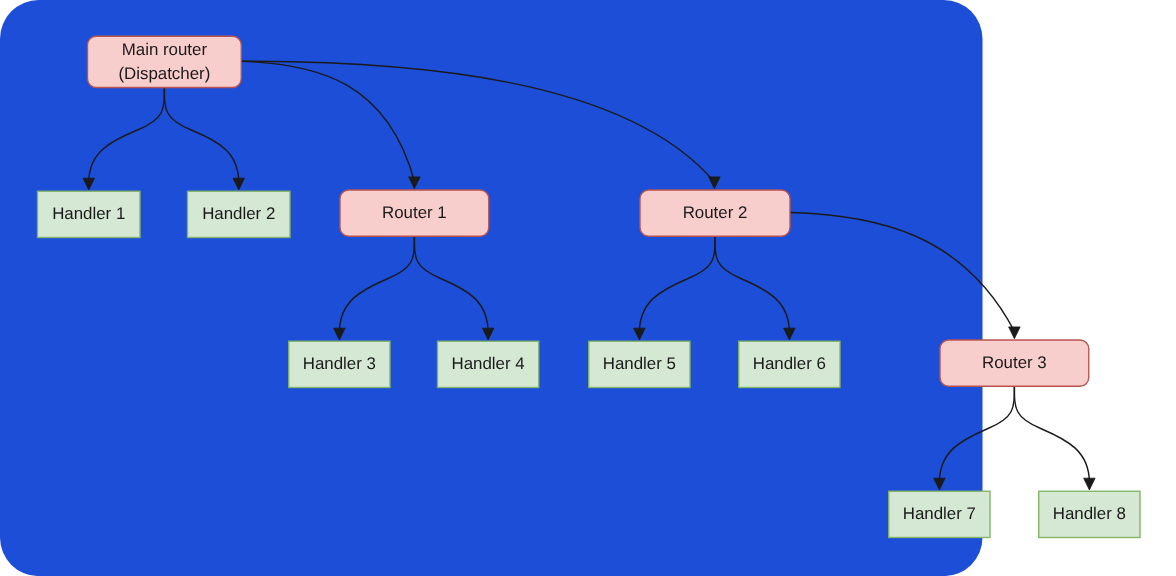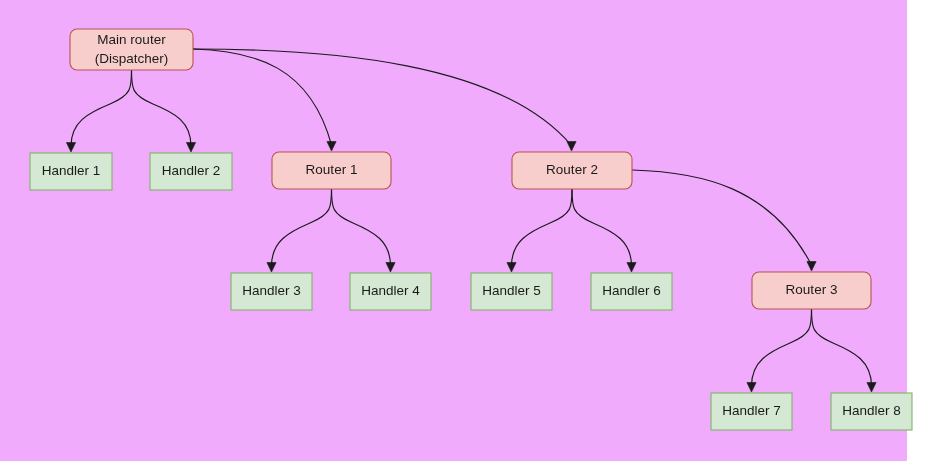--- a/index.html
+++ b/index.html
@@ -8,23 +8,24 @@
     background: #ffffff;
   }
   body {
     width: 941px;
     height: 461px;
     font-family: "Liberation Sans", sans-serif;
     overflow: hidden;
   }
   #diagram-canvas {
     position: relative;
-    width: 907px;
+    width: 786px;
     height: 461px;
-    background: #f0abfc;
+    background: #1d4ed8;
+    border-radius: 31px;
   }
   svg#diagram-svg {
     position: absolute;
     left: 0;
     top: 0;
     width: 941px;
     height: 461px;
   }
   .node-label {
     font-family: "Liberation Sans", sans-serif;

